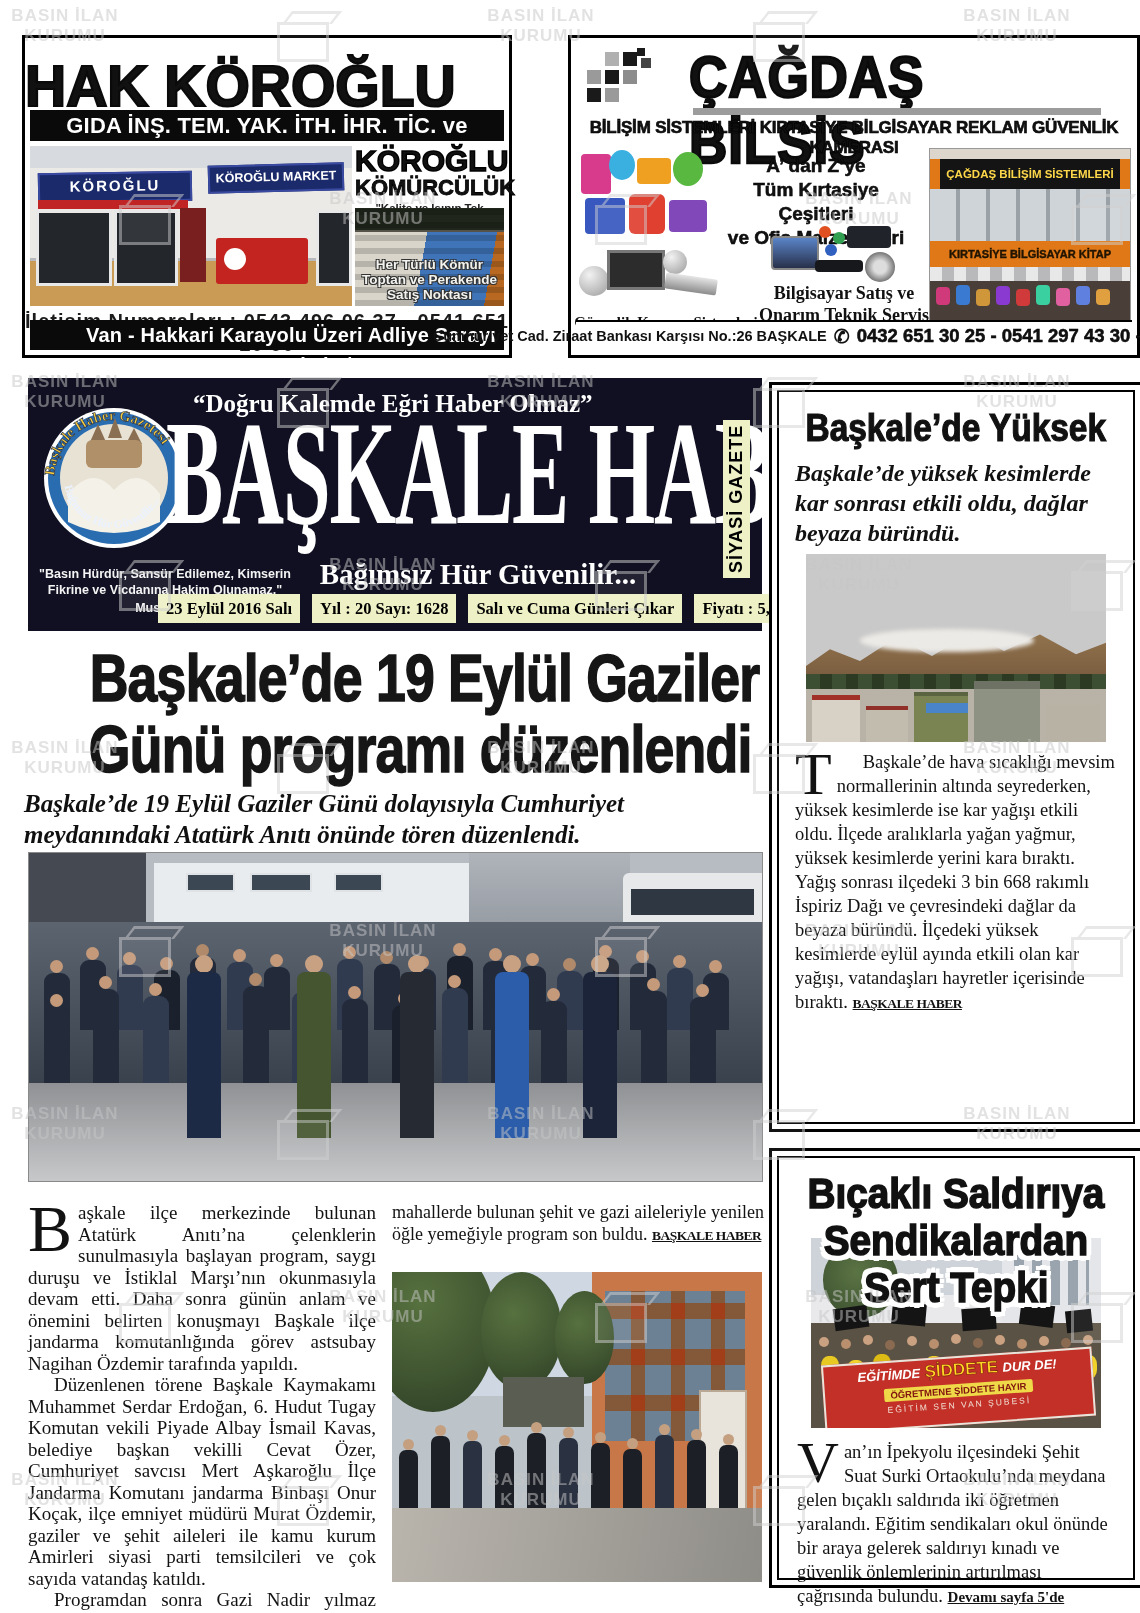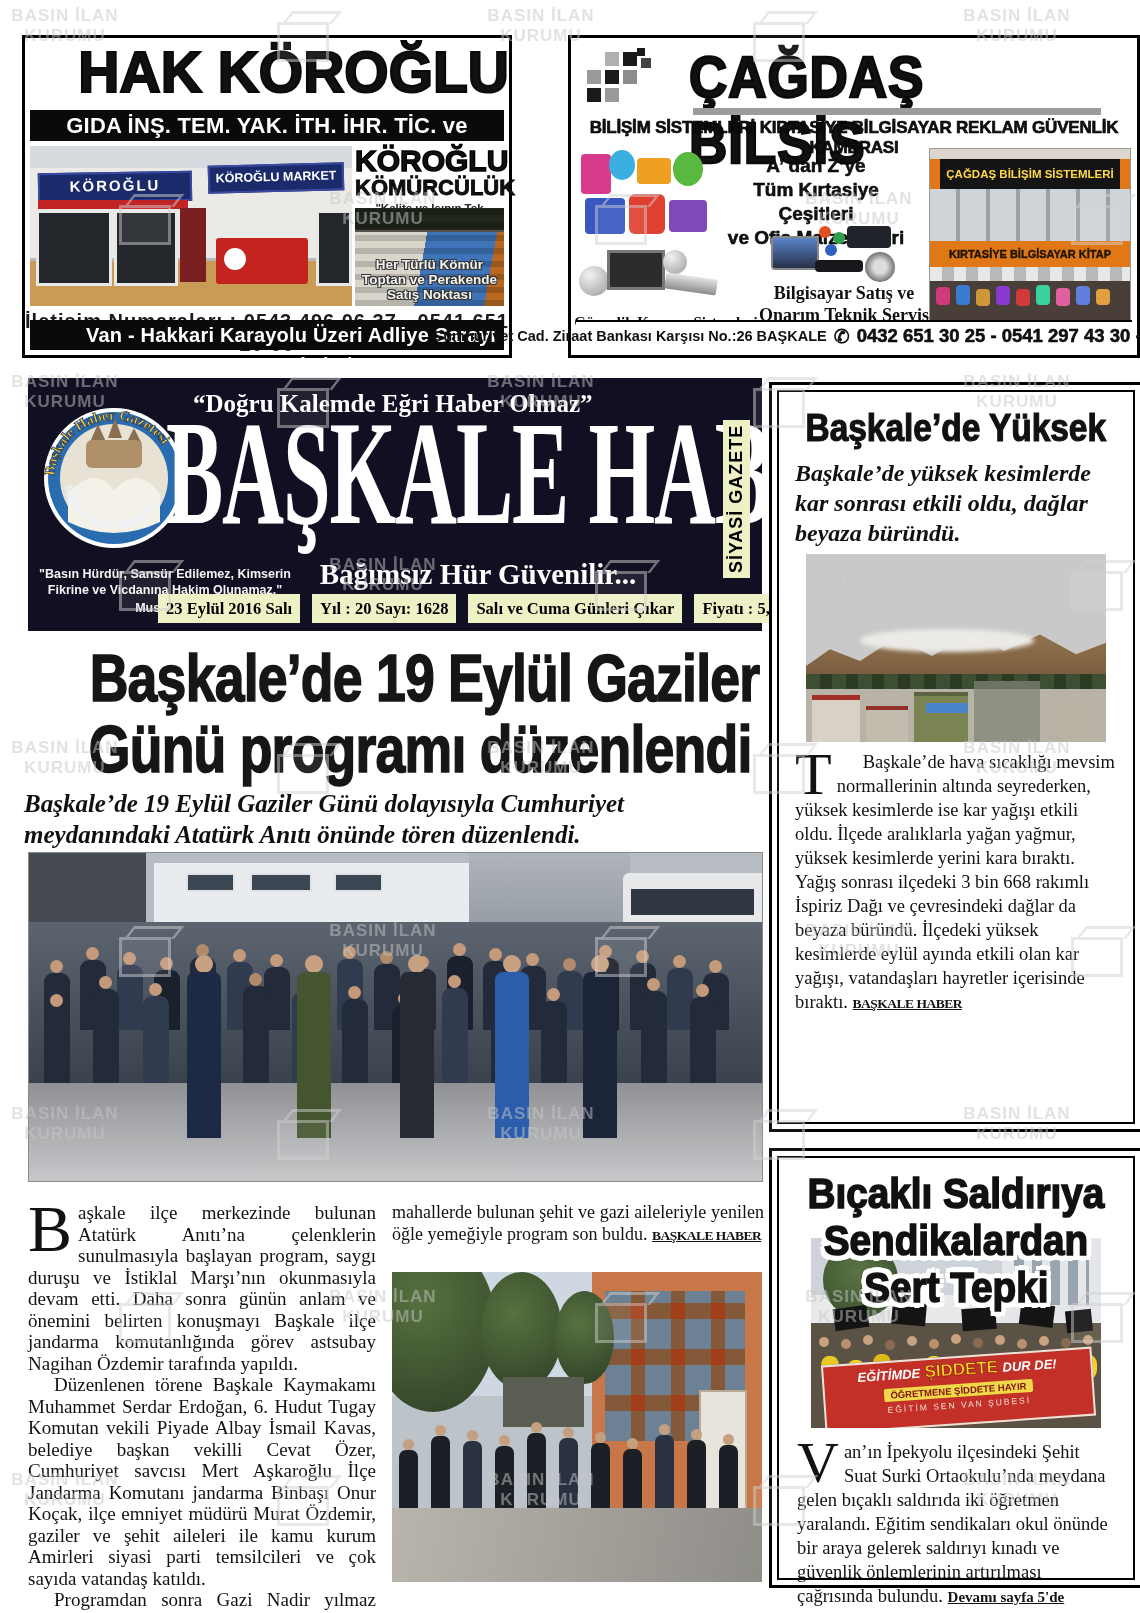--- a/index.html
+++ b/index.html
@@ -11,21 +11,21 @@
 
   
   #wm{position:absolute;inset:0;z-index:60;pointer-events:none;opacity:.5;}
   .wm-tile{position:absolute;width:150px;text-align:center;color:#c7c7c7;font-weight:700;}
   .wm-t1,.wm-t2{display:block;font-size:17px;letter-spacing:1px;}
   .wm-cube{display:inline-block;width:46px;height:34px;border:3px solid #d2d2d2;position:relative;margin-top:16px;background:rgba(255,255,255,.15);}
   .wm-cube::before{content:"";position:absolute;left:2px;top:-14px;width:44px;height:10px;border:3px solid #d2d2d2;border-bottom:none;transform:skewX(-38deg);transform-origin:bottom left;}
 
   
   #adK{left:22px;top:35px;width:484px;height:317px;border:3px solid #000;background:#fff;}
-  .adK-title{width:100%;text-align:right;margin-top:4px;font-weight:700;font-size:57px;line-height:60px;
+  .adK-title{width:100%;text-align:left;margin-top:18px;font-weight:700;font-size:57px;line-height:60px;
              letter-spacing:0px;-webkit-text-stroke:2.2px #0a0a0a;}
   .adK-band{position:absolute;left:5px;right:5px;top:72px;height:31px;background:#0a0a0a;color:#fff;
             font-weight:700;font-size:22px;line-height:31px;text-align:center;letter-spacing:.2px;}
   .adK-photo{position:absolute;left:5px;top:108px;width:322px;height:160px;background:linear-gradient(#d7dadf 0 14%,#eceae6 14% 70%,#b7b9bd 70% 72%,#c99b54 72% 100%);overflow:hidden;}
   .sign{position:absolute;background:#1b2a6b;color:#fff;font-weight:700;text-align:center;border:2px solid #3a4aa0;}
   .adK-sign1{left:8px;top:26px;width:150px;height:26px;font-size:15px;line-height:24px;letter-spacing:2px;transform:rotate(-1deg);}
   .adK-redband{position:absolute;left:8px;top:54px;width:150px;height:9px;background:#c02424;}
   .adK-sign2{left:178px;top:18px;width:132px;height:24px;font-size:12.5px;line-height:22px;transform:rotate(-1.5deg);}
   .adK-glass{position:absolute;top:64px;height:70px;background:#23262b;border:3px solid #e8e8e8;}
   .adK-freezer{position:absolute;left:186px;top:92px;width:92px;height:46px;background:#c32420;border-radius:3px;}

